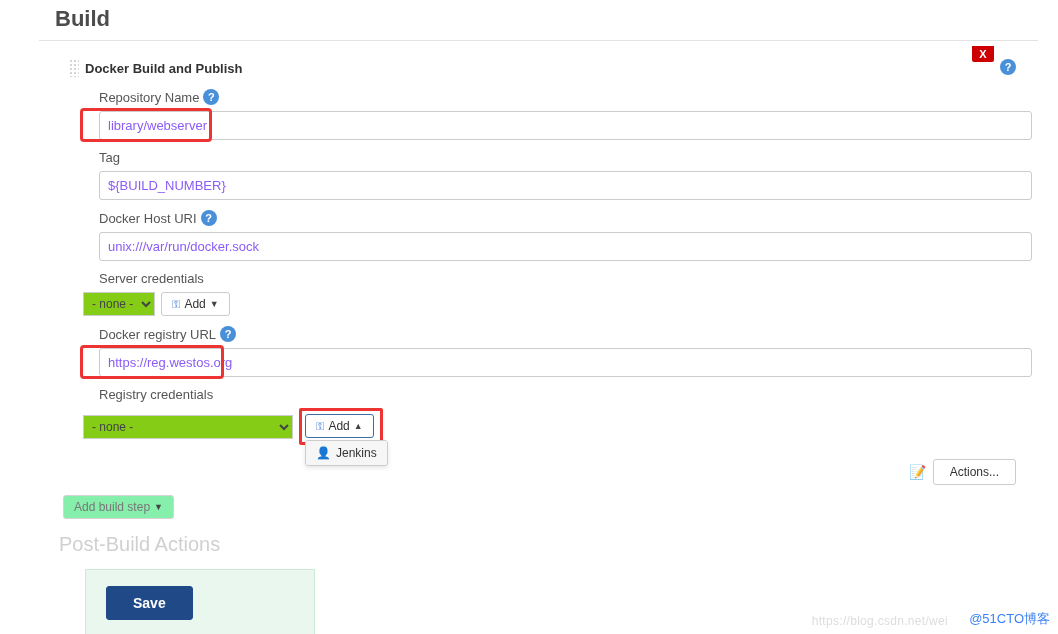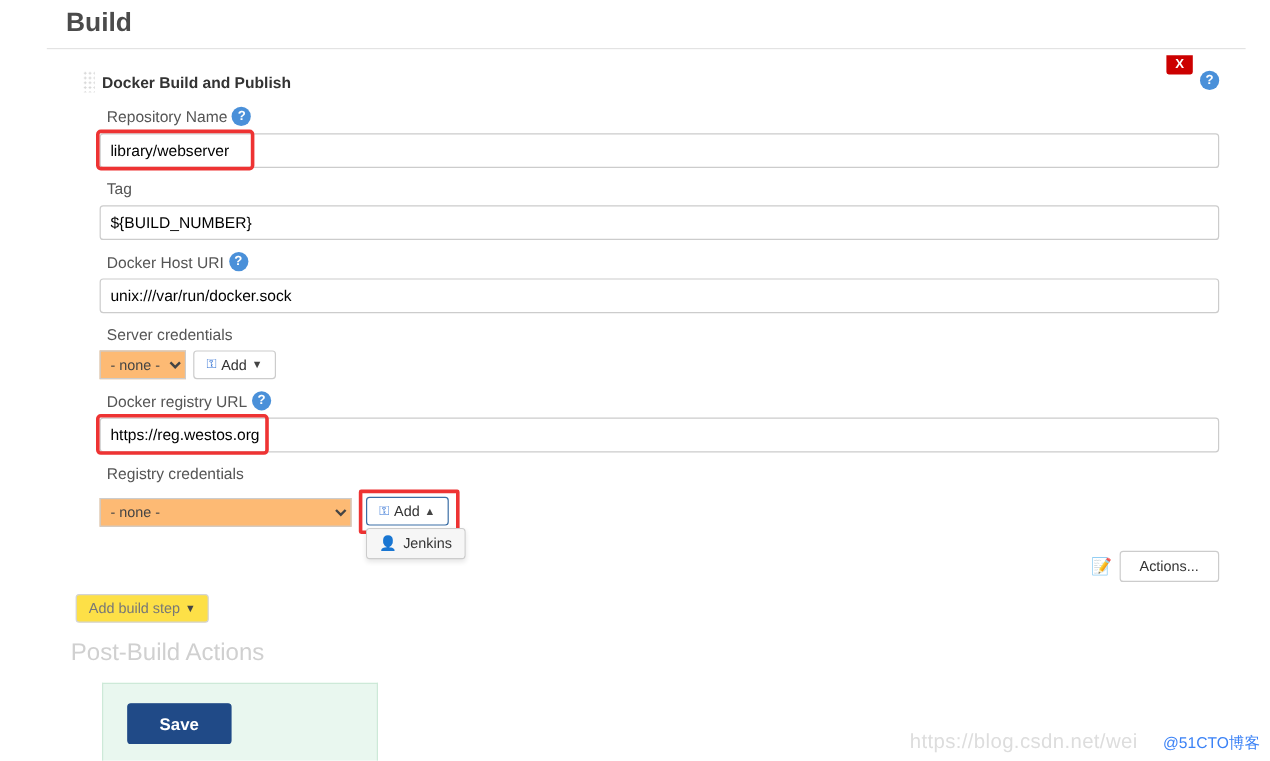--- a/index.html
+++ b/index.html
@@ -66,39 +66,40 @@
     background:#4a90d9;
     color:#fff;
     font-size:11px;
     font-weight:bold;
     cursor:pointer;
     margin-left:4px;
   }
   .field-group { margin: 6px 0 10px 14px; }
   .field-label { 
     color:#555; font-size:13px; 
-    margin:6px 0 6px 6px; display:flex; align-items:center;text-align:right;
+    margin:6px 0 6px 16px; display:flex; align-items:center;text-align:right;
   }
   .text-input {
     width:100%;
     box-sizing:border-box;
     padding:6px 8px;
     border:1px solid #ccc;
     border-radius:3px;
     font-size:13px;
     background:#fff;
-    color:#000000;
+    color:#8b5cf6;
+    margin-left:16px;
   }
   .hl-red { outline:3px solid #e33; outline-offset:-1px; border-radius:2px; }
   .row-inline { display:flex; align-items:center; gap:6px; }
   select.native {
     border:1px solid #ccc;
     font-size:12px;
     padding:3px 4px;
-    background:#fdba74;
+    background:#84cc16;
     color:#444;
     height:24px;
   }
   .btn {
     display:inline-flex; align-items:center;
     border:1px solid #ccc;
     background:#fff;
     padding:4px 10px;
     font-size:12px;
     color:#333;
@@ -130,21 +131,21 @@
   }
   .jenkins-ico { color:#777; font-size:12px; }
   .hl-red-box { border:3px solid #e33; padding:3px 6px 4px 3px; border-radius:2px; }
   .advanced-row { 
     display:flex; justify-content:flex-end; align-items:center; gap:6px;
     margin:14px 0 8px 0;
   }
   .advanced-icon { font-size:14px; }
   .btn.wide { padding:5px 16px; }
   .add-step-row { margin:10px 0 6px 24px; }
-  .btn.soft { border:1px solid #d4d4d4; color:#777; background:#fde047; }
+  .btn.soft { border:1px solid #d4d4d4; color:#777; background:#86efac; }
   .pba-title {
     font-size:20px; color:#d0d0d0; font-weight:400;
     padding:8px 0 0 20px;
   }
   .save-bar {
     position:absolute;
     left:85px;
     bottom:0;
     width:230px;
     background:#e9f7ef;
@@ -173,21 +174,21 @@
     font-size:14px;
     border-radius:3px;
     cursor:pointer;
   }
   .watermark {
     position:absolute; right:8px; bottom:6px;
     color:#3b82f6; font-size:13px;
   }
   .watermark2 {
     position:absolute; right:110px; bottom:6px;
-    color:#ddd; font-size:17px; letter-spacing:.3px;
+    color:#ddd; font-size:12px; letter-spacing:.3px;
   }
   .container { position:relative; height:634px; }
 </style>
 </head>
 <body>
 
 <div class="container">
 <div class="page">
 
   <h1 class="section-title">Build</h1>

